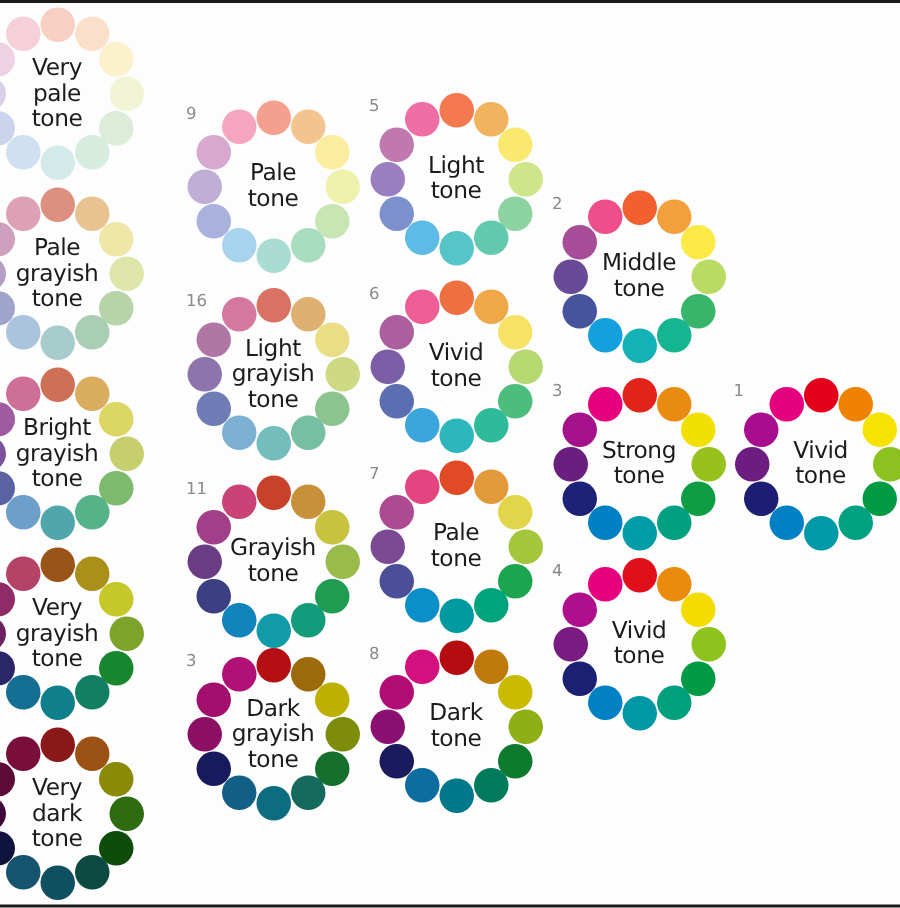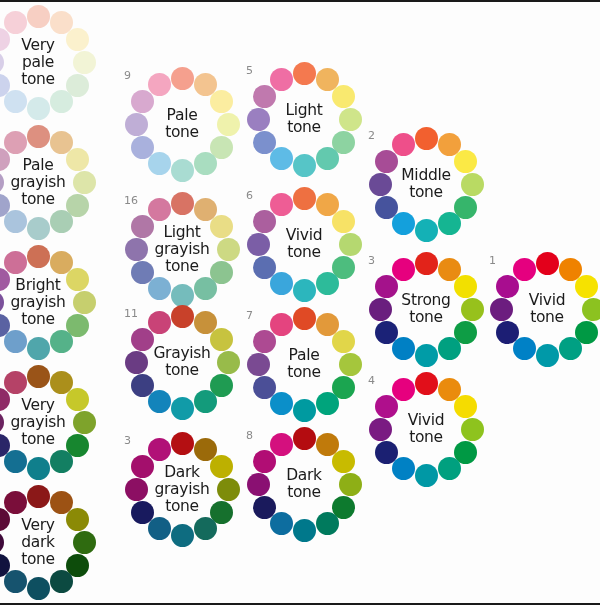--- a/index.html
+++ b/index.html
@@ -304,21 +304,21 @@
       <div class="dot" title="#5a62a2" style="left: 20.1628px; top: 83px; background: rgb(90, 98, 162);"></div>
       <div class="dot" title="#7b519b" style="left: 14px; top: 60px; background: rgb(123, 81, 155);"></div>
       <div class="dot" title="#a05aa0" style="left: 20.1628px; top: 37px; background: rgb(160, 90, 160);"></div>
       <div class="dot" title="#cd6f97" style="left: 37px; top: 20.1628px; background: rgb(205, 111, 151);"></div>
       <div class="wlabel">
         <span>Bright</span>
         <span>grayish</span>
         <span>tone</span>
       </div>
     </div>
-    <div class="wheel" style="left: 122px; top: 300px;">
+    <div class="wheel" style="left: 122px; top: 312px;">
       <div class="dot" title="#c8412a" style="left: 60px; top: 14px; background: rgb(200, 65, 42);"></div>
       <div class="dot" title="#c7913a" style="left: 83px; top: 20.1628px; background: rgb(199, 145, 58);"></div>
       <div class="dot" title="#c7c33f" style="left: 99.8372px; top: 37px; background: rgb(199, 195, 63);"></div>
       <div class="dot" title="#98bb4a" style="left: 106px; top: 60px; background: rgb(152, 187, 74);"></div>
       <div class="dot" title="#1f9b52" style="left: 99.8372px; top: 83px; background: rgb(31, 155, 82);"></div>
       <div class="dot" title="#139b7b" style="left: 83px; top: 99.8372px; background: rgb(19, 155, 123);"></div>
       <div class="dot" title="#119ba8" style="left: 60px; top: 106px; background: rgb(17, 155, 168);"></div>
       <div class="dot" title="#1384bb" style="left: 37px; top: 99.8372px; background: rgb(19, 132, 187);"></div>
       <div class="dot" title="#3c3f82" style="left: 20.1628px; top: 83px; background: rgb(60, 63, 130);"></div>
       <div class="dot" title="#6a3c83" style="left: 14px; top: 60px; background: rgb(106, 60, 131);"></div>

